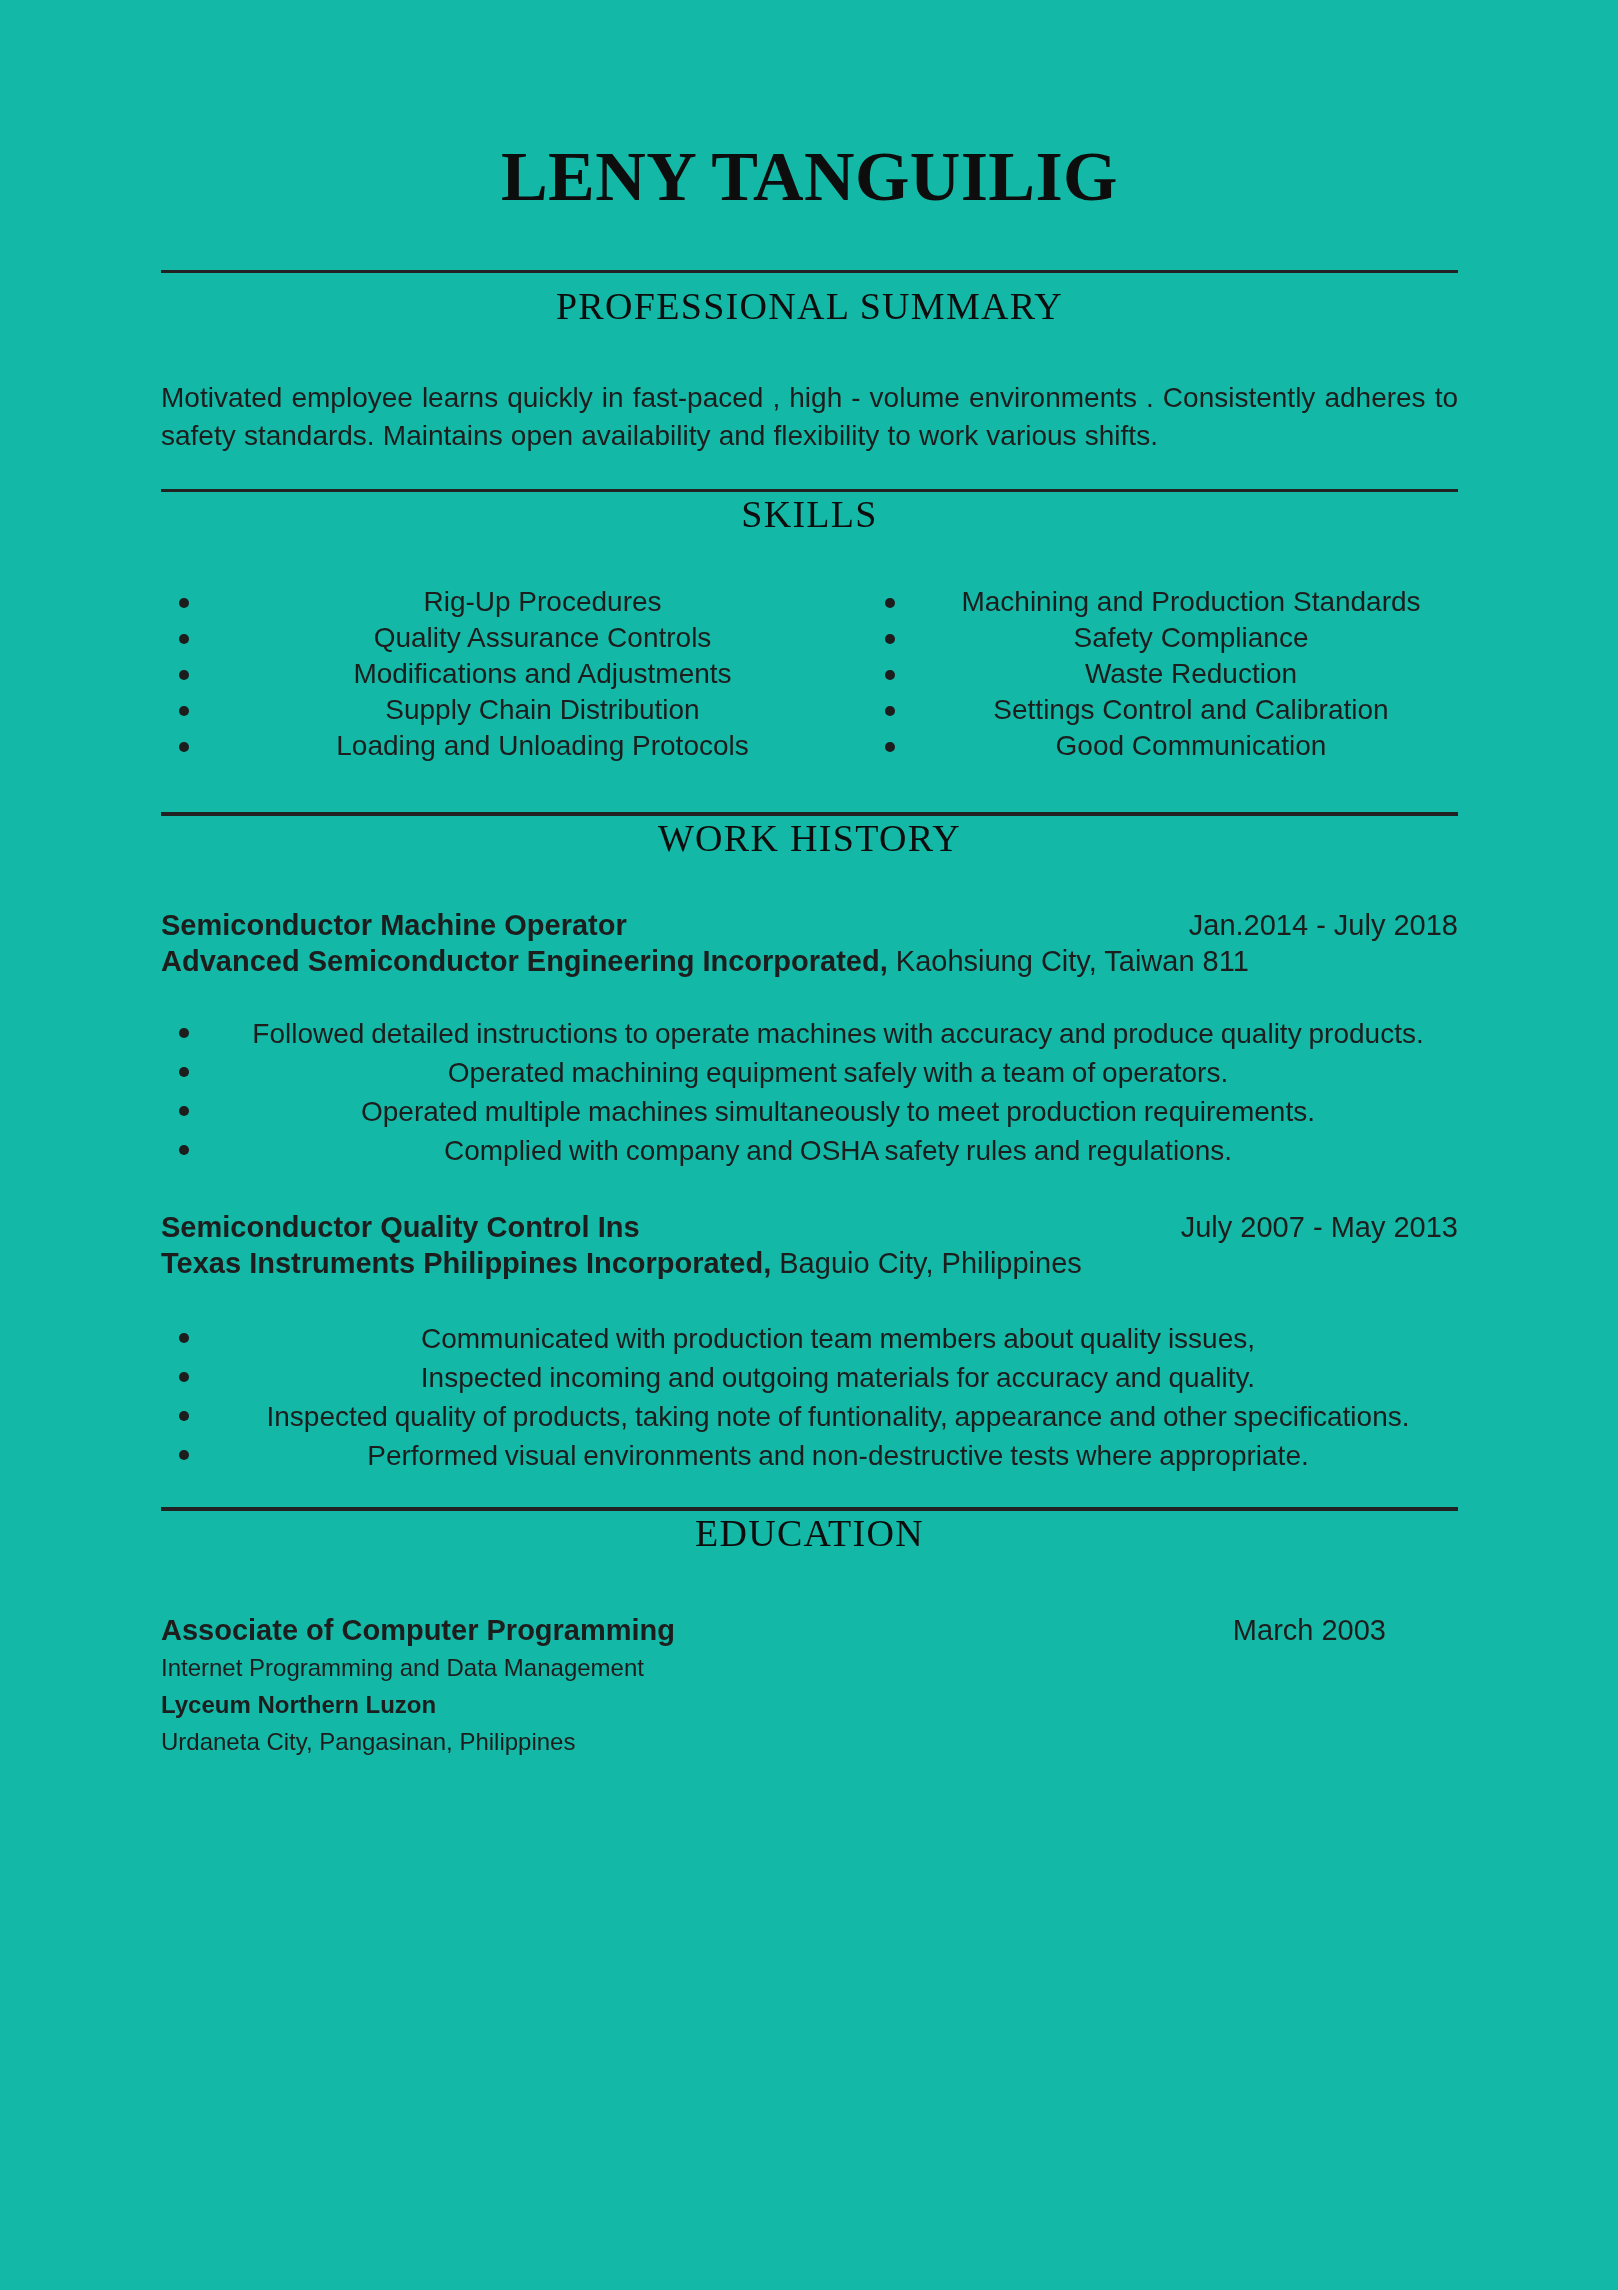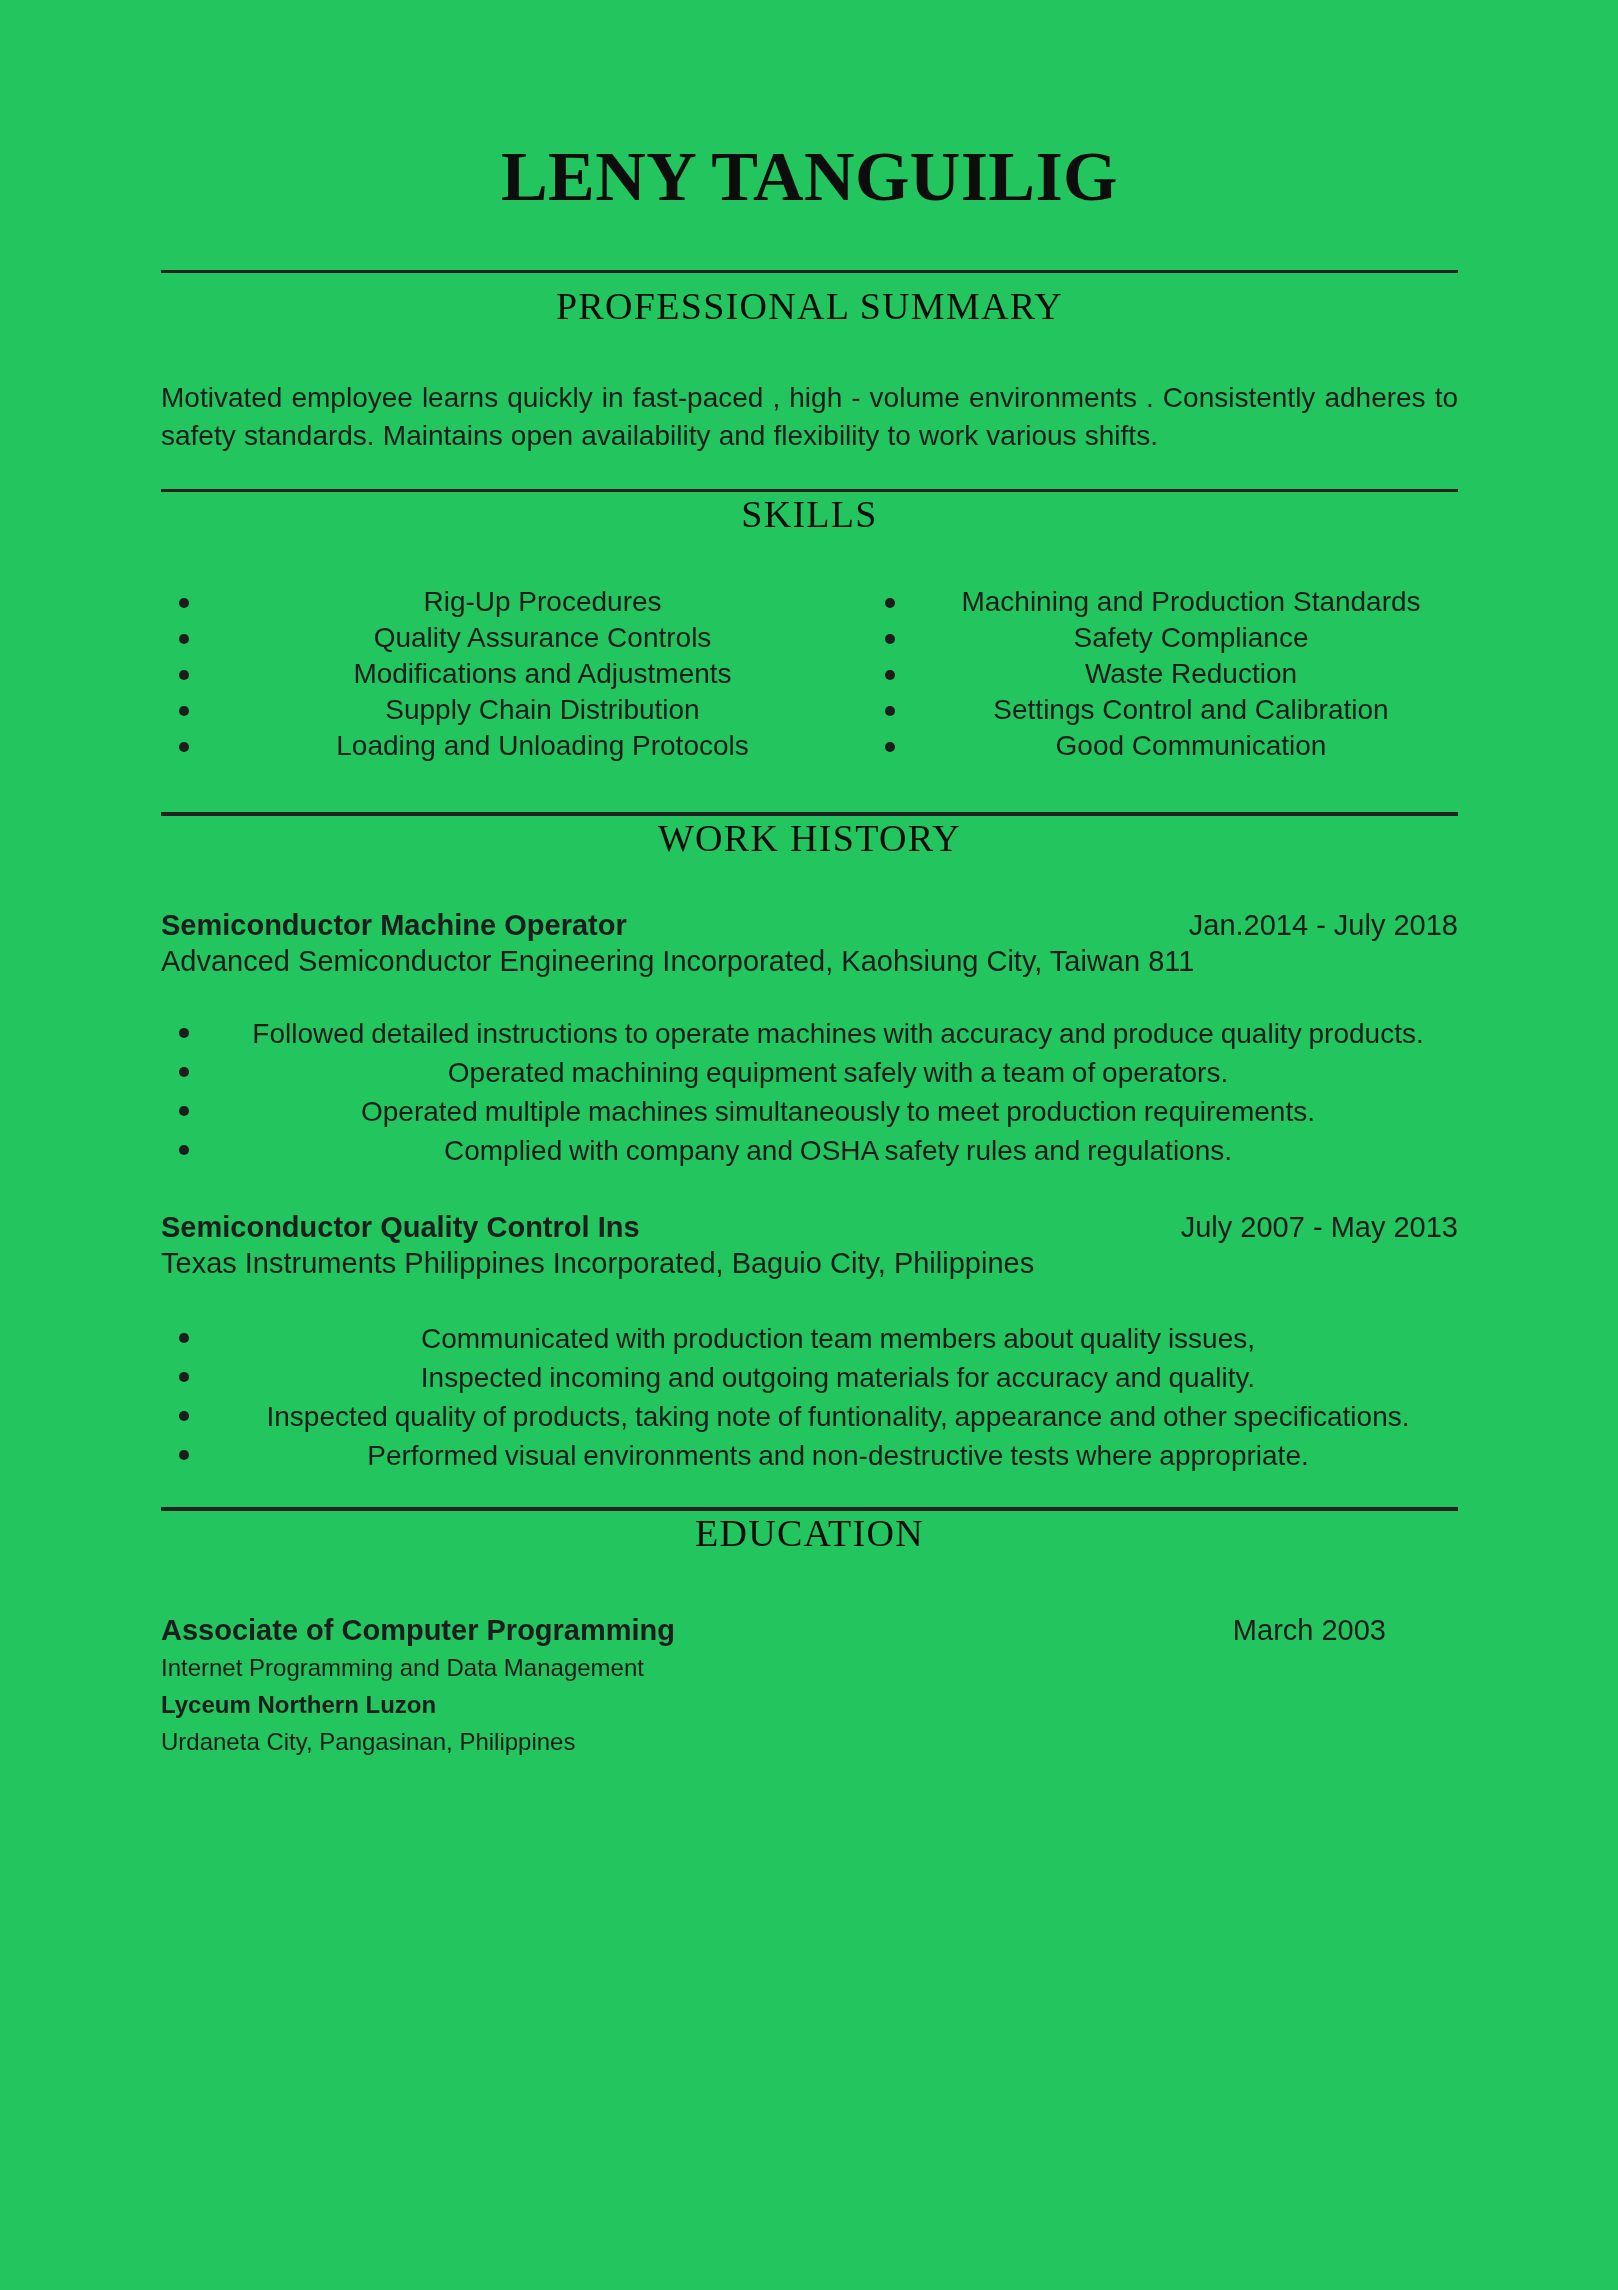--- a/index.html
+++ b/index.html
@@ -1,21 +1,21 @@
 <!DOCTYPE html>
 <html style="font-size:14.3px"><head>
 <meta charset="utf-8">
 <style>
   * { margin: 0; padding: 0; box-sizing: border-box; }
   html, body { background: #ffffff; }
   .page {
     position: relative;
     width: 1618px;
     height: 2291px;
-    background: #22c55e;
+    background: #14b8a6;
     padding: 137px 160px 0 161px;
     font-family: "Liberation Sans", sans-serif;
     color: #1d1d1d;
     overflow: hidden;
   }
   
   .name {
     font-family: "Liberation Serif", serif;
     font-weight: 700;
     font-size: 70px;
@@ -84,21 +84,21 @@
     border-radius: 50%;
     background: #1d1d1d;
   }
   
   .job-head { display: flex; justify-content: space-between; align-items: baseline; }
   .job-head-1 { margin-top: 46px; }
   .job-head-2 { margin-top: 39px; }
   .job-title { font-weight: 700; font-size: 29px; line-height: 36px; }
   .job-dates { font-size: 29px; line-height: 36px; white-space: nowrap; }
   .company-line { font-size: 29px; line-height: 36px; }
-  .company-name { font-weight: 400; }
+  .company-name { font-weight: 700; }
   ul.work-bullets { margin-top: 35px; }
   ul.work-bullets li { line-height: 39px; word-spacing: -0.9px; }
   ul.work-bullets li::before { top: 14.3px; }
   ul.work-bullets-2 { margin-top: 38px; }
   
   .edu-block { margin-top: 56px; }
   .edu-row { display: flex; justify-content: space-between; align-items: baseline; }
   .edu-degree { font-weight: 700; font-size: 29px; line-height: 37px; }
   .edu-dates { font-size: 29px; line-height: 37px; margin-right: 72px; white-space: nowrap; }
   .edu-line { font-size: 24px; line-height: 37px; }

